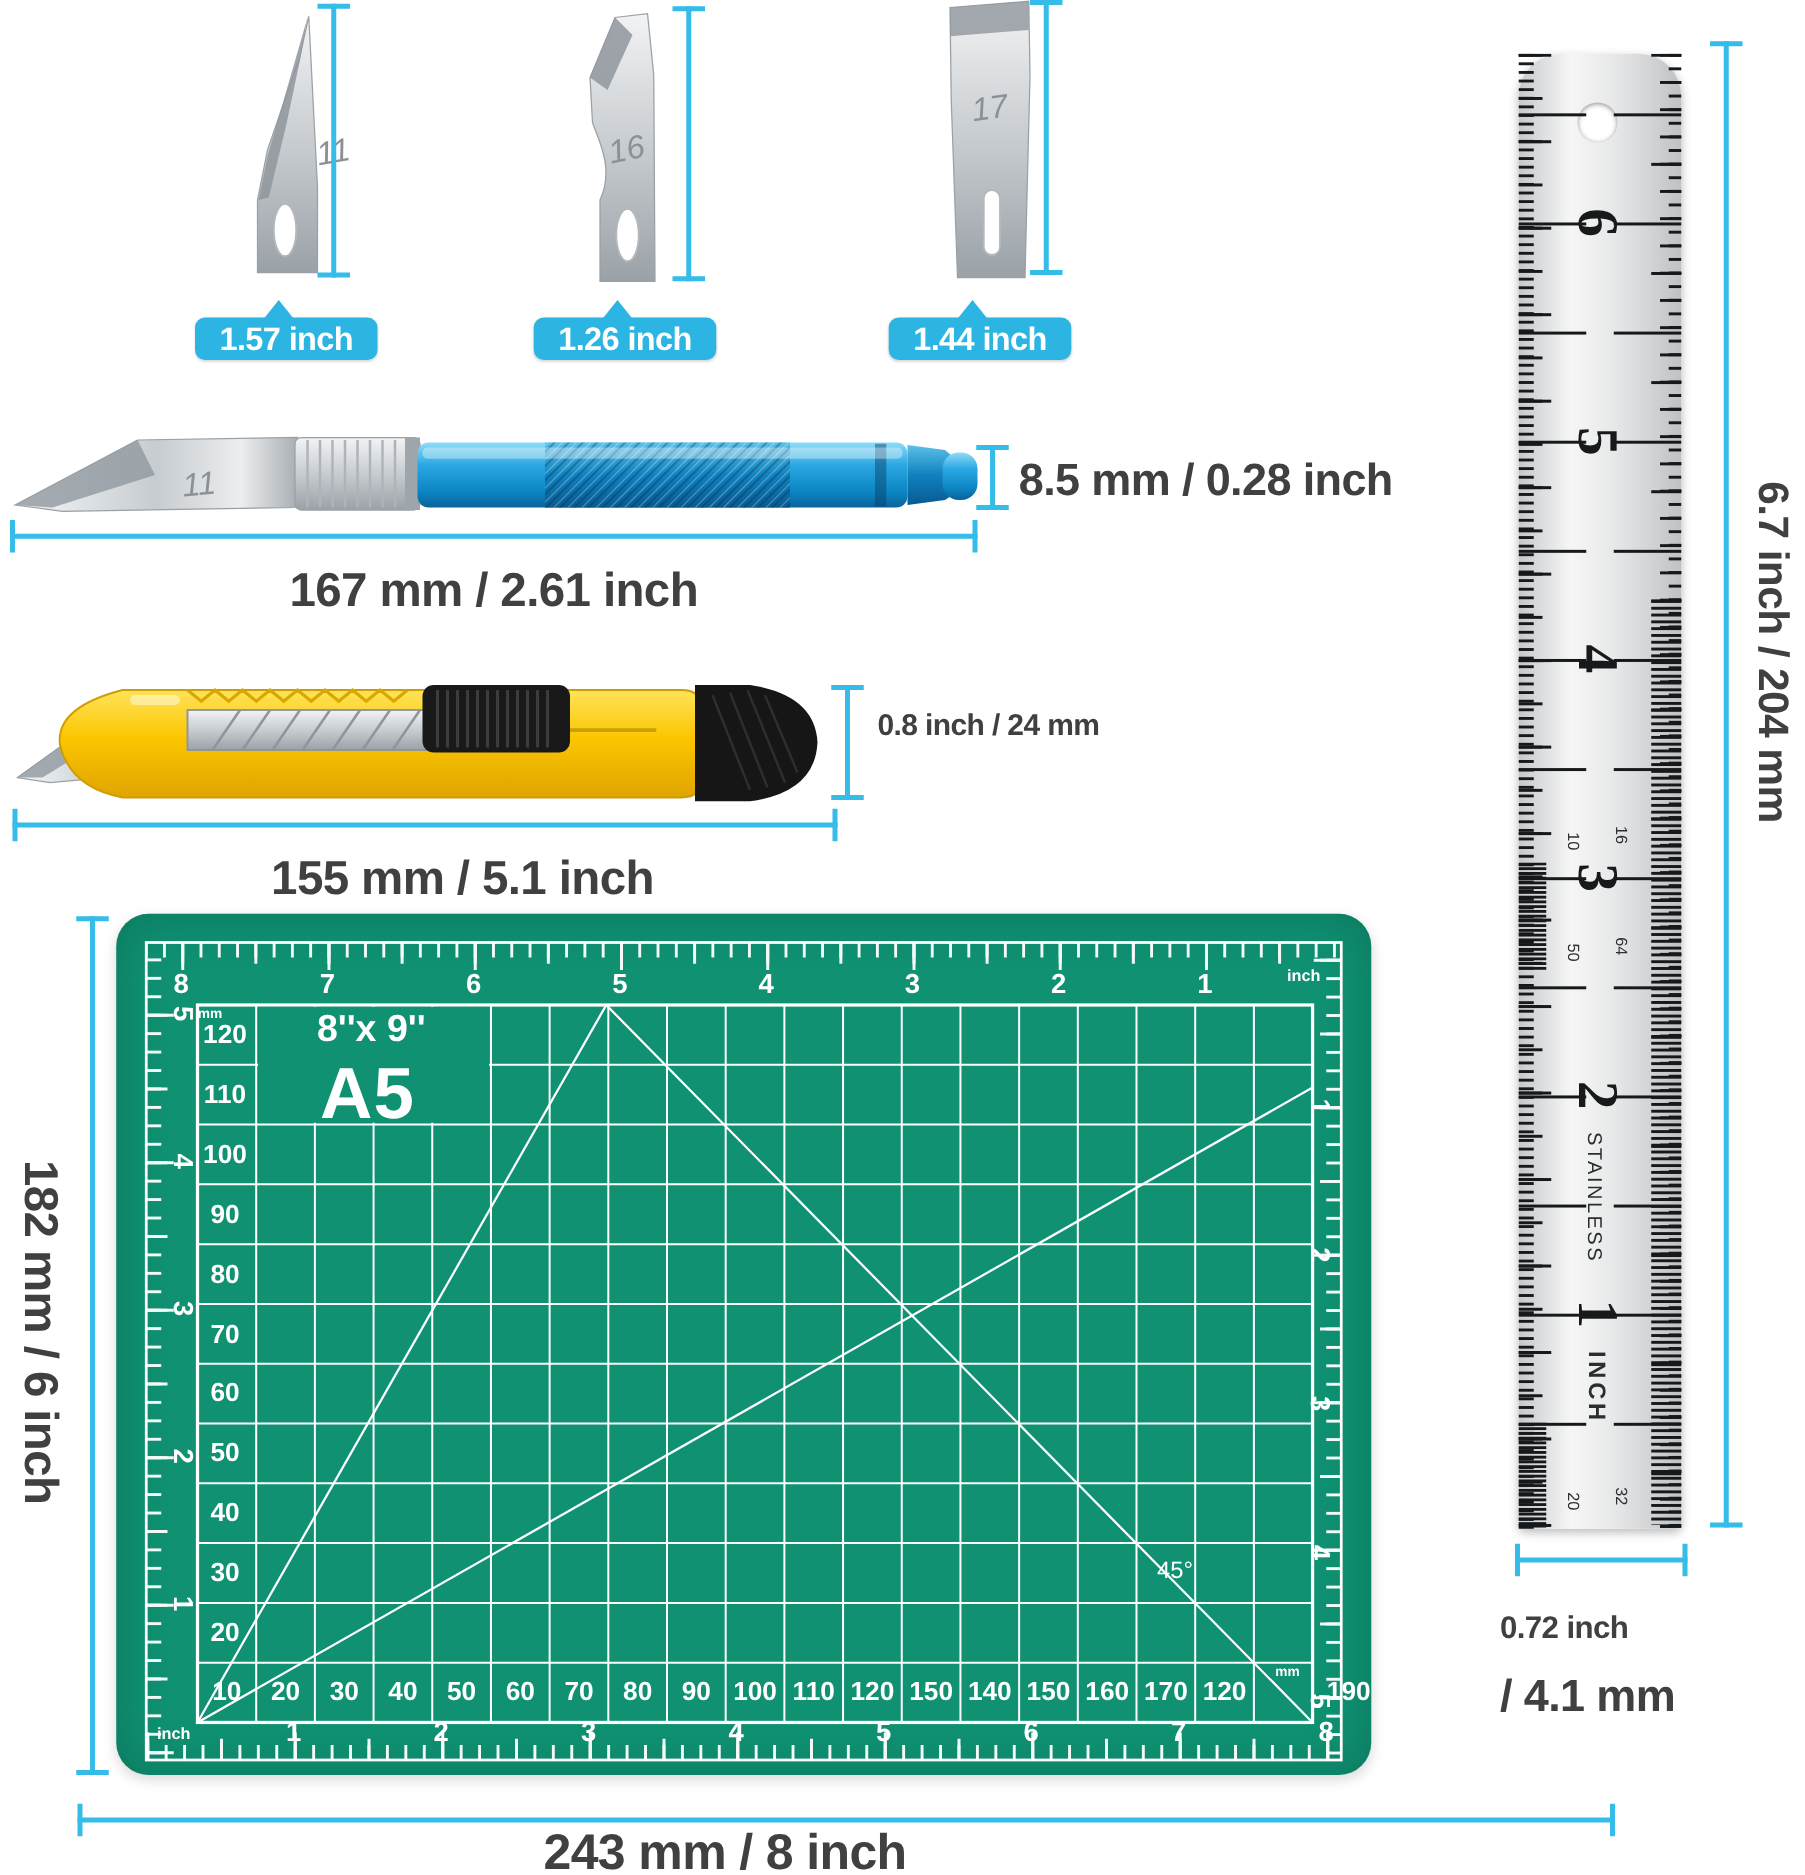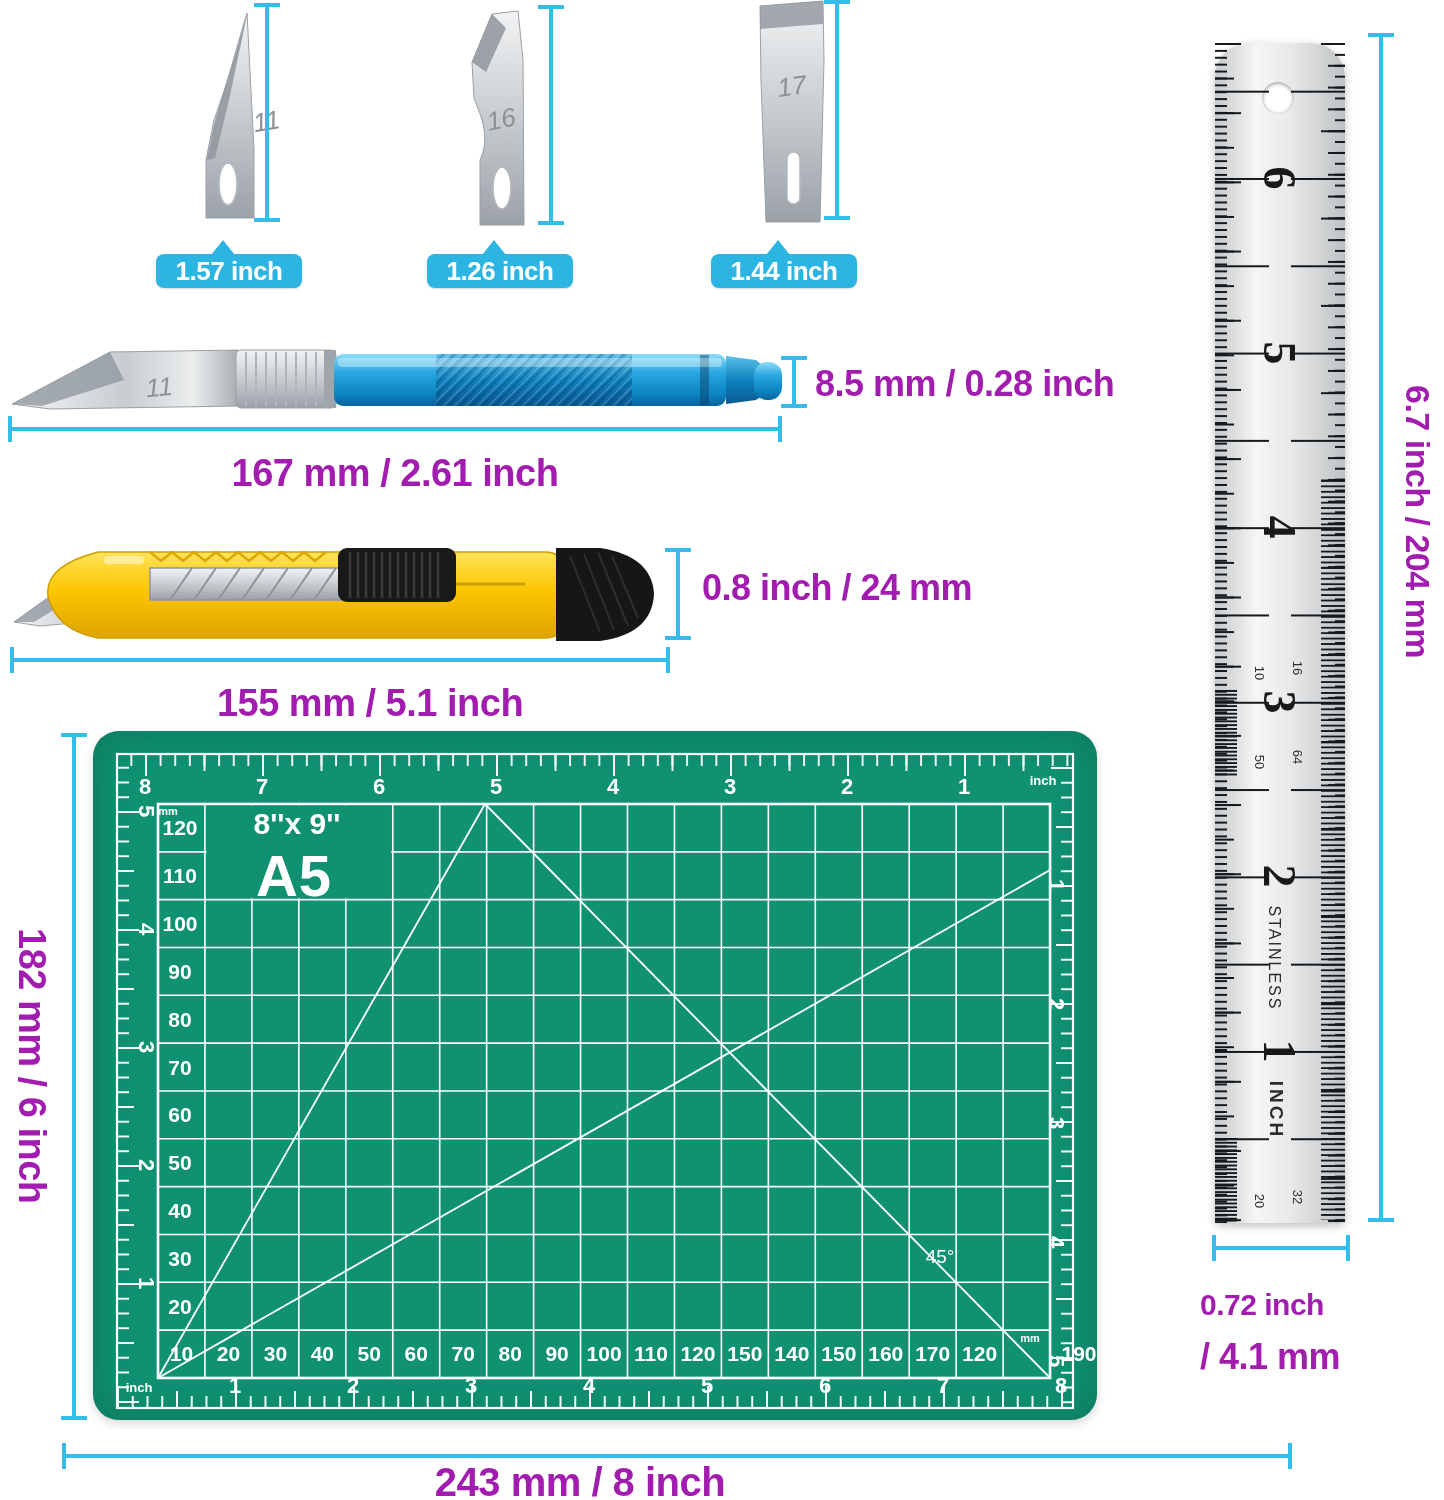--- a/index.html
+++ b/index.html
@@ -1,20 +1,20 @@
 <!DOCTYPE html>
 <html><head>
 <meta charset="utf-8">
 <style>
   html,body{margin:0;padding:0;background:#fff;}
   body{width:1444px;height:1500px;position:relative;overflow:hidden;
        font-family:"Liberation Sans",sans-serif;}
   .abs{position:absolute;}
   
-  .cy{position:absolute;color:#a21caf;font-weight:700;letter-spacing:-.5px;white-space:nowrap;}
+  .cy{position:absolute;color:#404040;font-weight:700;letter-spacing:-.5px;white-space:nowrap;}
   .vtext{writing-mode:vertical-rl;}
   
   .dl{position:absolute;background:#35bce8;}
   .dlv{width:4px;}
   .dlh{height:4px;}
   .dlv .cap{position:absolute;left:50%;transform:translateX(-50%);width:26px;height:4px;background:#35bce8;}
   .dlv .cap.a{top:0;} .dlv .cap.b{bottom:0;}
   .dlh .cap{position:absolute;top:50%;transform:translateY(-50%);height:26px;width:4px;background:#35bce8;}
   .dlh .cap.a{left:0;} .dlh .cap.b{right:0;}
   
@@ -265,21 +265,21 @@
 <div class="dl dlh" style="left:8px;top:427px;width:774px;">
     <div class="cap a"></div>
     <div class="cap b"></div>
   </div>
 <div class="cy" style="left:395px;top:452px;font-size:38px;transform:translateX(-50%);">167 mm / 2.61 inch</div>
 
 <div class="dl dlv" style="left:676px;top:548px;height:92px;">
     <div class="cap a"></div>
     <div class="cap b"></div>
   </div>
-<div class="cy" style="left:702px;top:567px;font-size:36px;">0.8 inch / 24 mm</div>
+<div class="cy" style="left:702px;top:567px;font-size:24px;">0.8 inch / 24 mm</div>
 <div class="dl dlh" style="left:10px;top:658px;width:660px;">
     <div class="cap a"></div>
     <div class="cap b"></div>
   </div>
 <div class="cy" style="left:370px;top:682px;font-size:38px;transform:translateX(-50%);">155 mm / 5.1 inch</div>
 
 <div id="mat" class="abs"></div>
 <svg class="abs" id="matsvg" style="left:0;top:0;" width="1444" height="1500" viewBox="0 0 1444 1500">
     <line x1="158" y1="804" x2="158" y2="1377.96" stroke="#ffffff" stroke-width="1.6"></line>
     <line x1="204.95" y1="804" x2="204.95" y2="1377.96" stroke="#ffffff" stroke-width="1.6"></line>
@@ -358,21 +358,21 @@
 
 <div class="dl dlv" style="left:1379px;top:33px;height:1189px;">
     <div class="cap a"></div>
     <div class="cap b"></div>
   </div>
 <div class="cy vtext" style="left:1398px;top:385px;font-size:34px;">6.7 inch / 204 mm</div>
 <div class="dl dlh" style="left:1212px;top:1246px;width:138px;">
     <div class="cap a"></div>
     <div class="cap b"></div>
   </div>
-<div class="cy" style="left:1200px;top:1288px;font-size:30px;">0.72 inch</div>
+<div class="cy" style="left:1200px;top:1288px;font-size:25px;">0.72 inch</div>
 <div class="cy" style="left:1200px;top:1336px;font-size:36px;">/ 4.1 mm</div>
 
 <div class="mnum" style="left: 145px; top: 787px;">8</div>
 <div class="mnum" style="left: 262px; top: 787px;">7</div>
 <div class="mnum" style="left: 379px; top: 787px;">6</div>
 <div class="mnum" style="left: 496px; top: 787px;">5</div>
 <div class="mnum" style="left: 613px; top: 787px;">4</div>
 <div class="mnum" style="left: 730px; top: 787px;">3</div>
 <div class="mnum" style="left: 847px; top: 787px;">2</div>
 <div class="mnum" style="left: 964px; top: 787px;">1</div>

